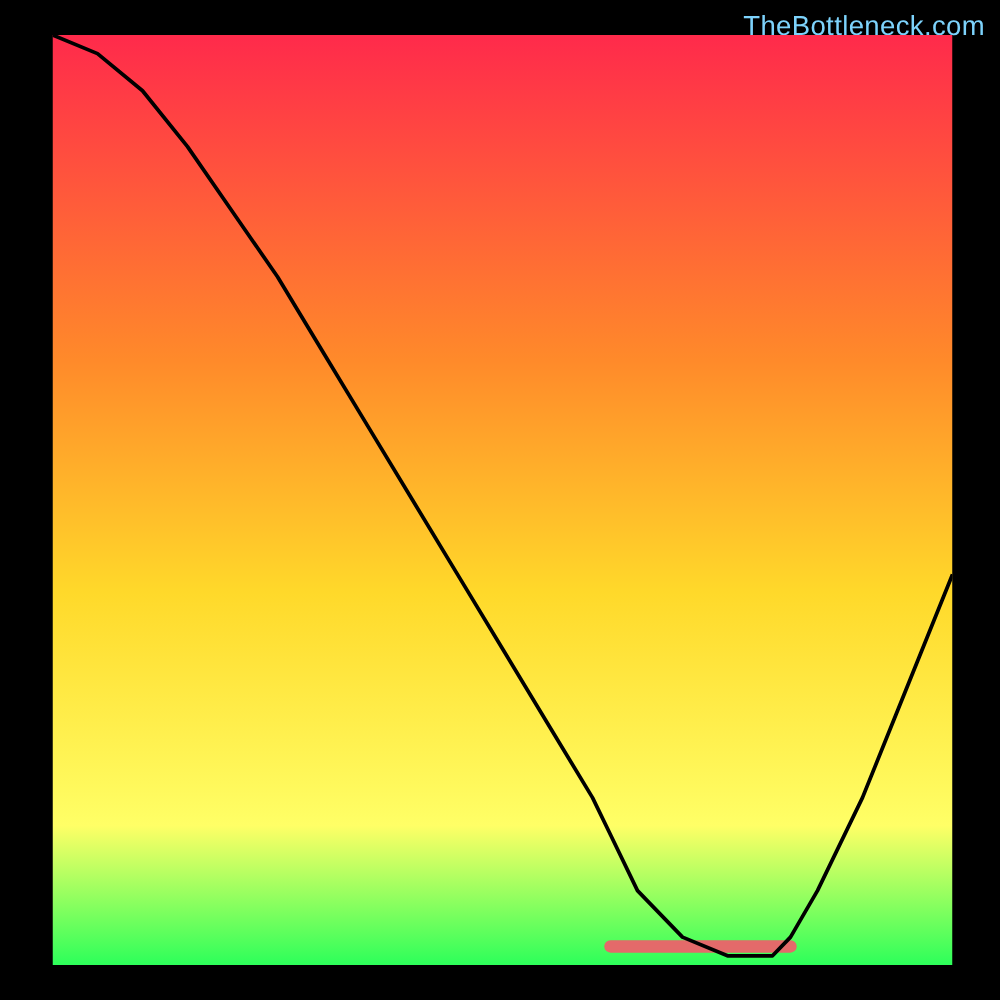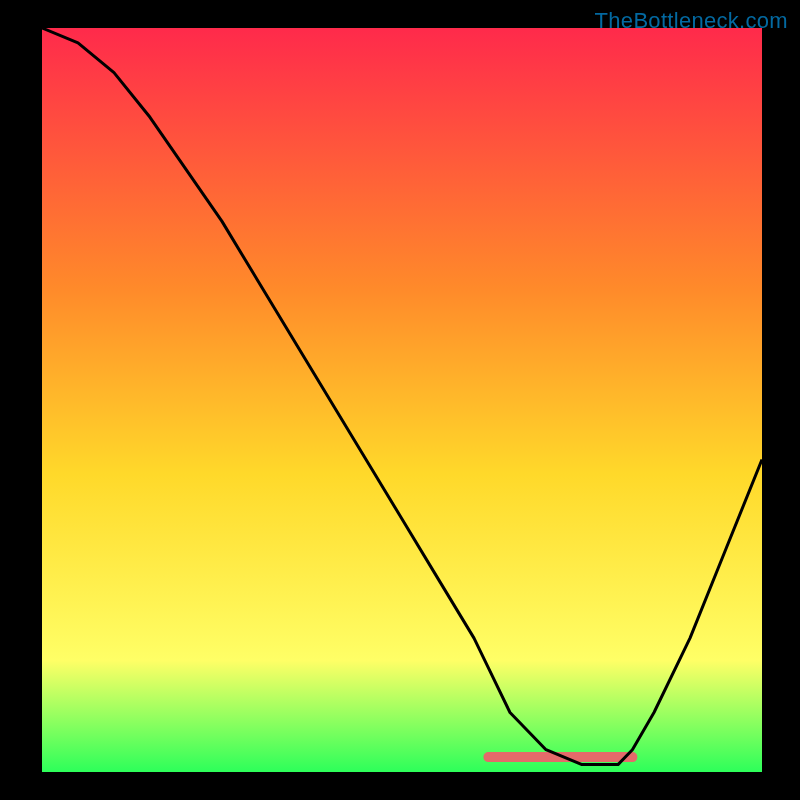--- a/index.html
+++ b/index.html
@@ -14,21 +14,21 @@
   .frame {
     position: absolute;
     left: 0; top: 0;
     width: 800px; height: 800px;
     background: #000;
   }
   .watermark {
     position: absolute;
     top: 8px;
     right: 12px;
-    color: #0369a1;
+    color: #7dd3fc;
     font-size: 22px;
     letter-spacing: 0.3px;
     font-weight: 500;
   }
   .plot-wrap {
     position: absolute;
     left: 42px;
     top: 28px;
     width: 720px;
     height: 744px;

